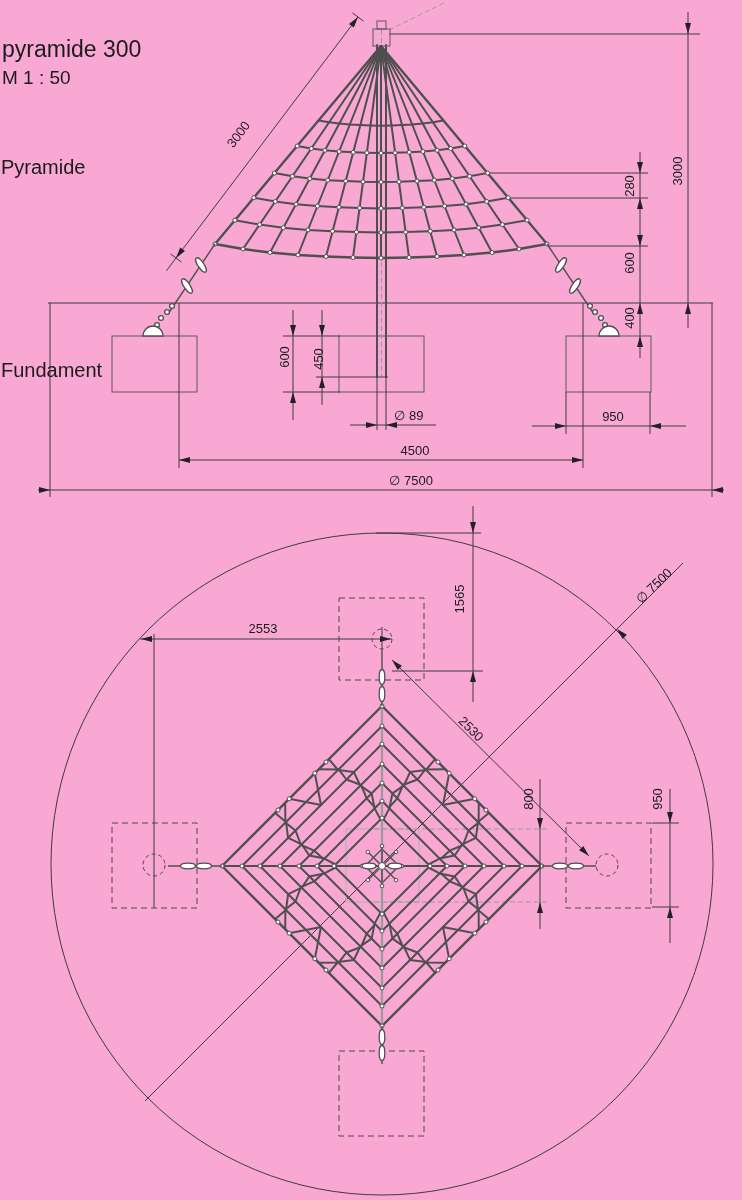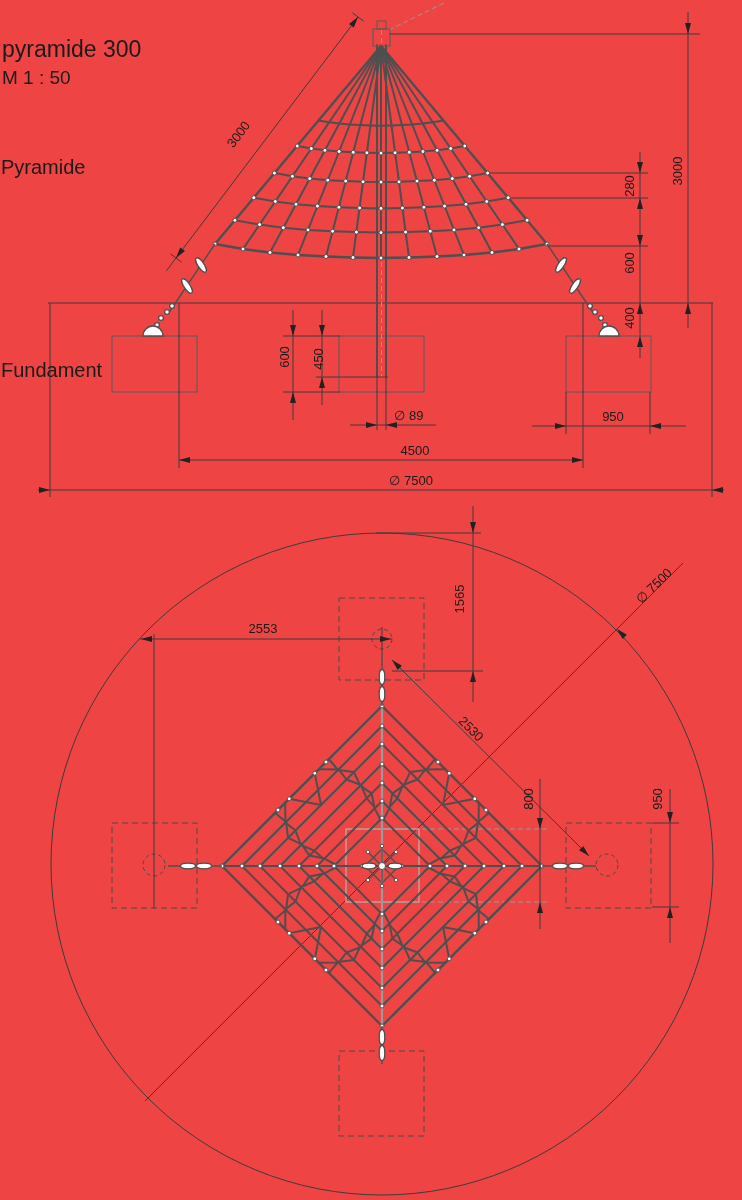--- a/index.html
+++ b/index.html
@@ -1,16 +1,16 @@
 <!DOCTYPE html>
 <html><head>
 <meta charset="utf-8">
 <style>
   html,body{margin:0;padding:0;background:#ffffff;}
-  .page{position:relative;width:742px;height:1200px;background:#ef4444;overflow:hidden;
+  .page{position:relative;width:742px;height:1200px;background:#f9a8d4;overflow:hidden;
         font-family:"Liberation Sans", sans-serif;text-decoration:underline;}
   svg{position:absolute;left:0;top:0;}
   text{fill:#1b1b1b;}
   .t-title{font-size:23px;}
   .t-scale{font-size:19px;}
   .t-label{font-size:20px;}
   .t-dim{font-size:13px;}
   .thin{stroke:#3c3c3c;stroke-width:1;fill:none;}
   .thin2{stroke:#5a5a5a;stroke-width:1;fill:none;}
   .dashed{stroke:#4a4a4a;stroke-width:1;fill:none;stroke-dasharray:6 4;}

